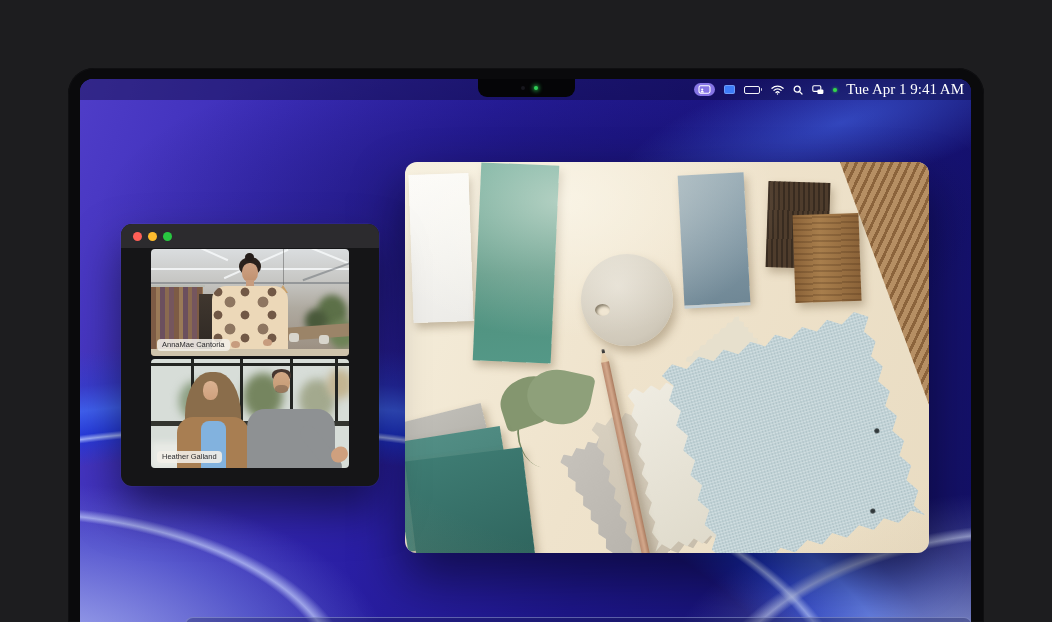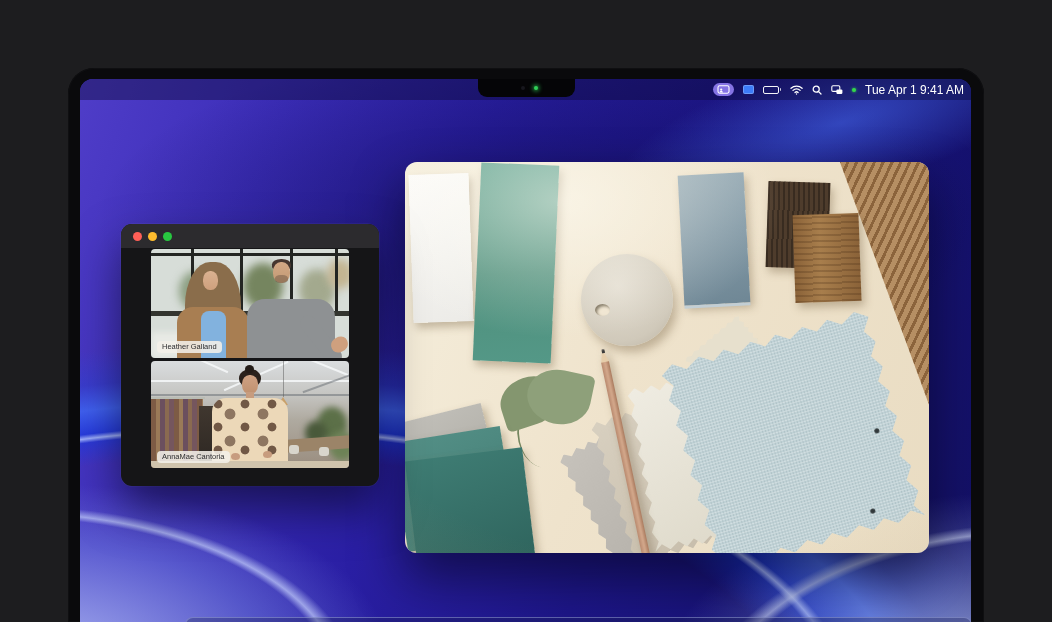--- a/index.html
+++ b/index.html
@@ -38,21 +38,21 @@
   .mb-right { position:absolute; right:7px; top:0; height:21px; display:flex; align-items:center; gap:9px; }
   .pill-dv { width:21px; height:13px; border-radius:7px; background:rgba(139,122,235,.95);
     display:flex; align-items:center; justify-content:center; }
   .icon-mirror { width:11px; height:9px; border-radius:2px; background:#3d7cf8;
     box-shadow:0 0 0 1px rgba(255,255,255,.25) inset; }
   .battery { display:flex; align-items:center; }
   .batt-body { width:16px; height:8px; border:1px solid rgba(255,255,255,.95); border-radius:2px; padding:1px; }
   .batt-fill { width:100%; height:100%; background:#fff; border-radius:1px; }
   .batt-nub { width:1.5px; height:3.5px; background:rgba(255,255,255,.8); border-radius:0 1px 1px 0; margin-left:.5px; }
   .cam-dot { width:4px; height:4px; border-radius:50%; background:#34d74a; box-shadow:0 0 3px #34d74a; }
-  .mb-clock { font-size:12px; color:#fff; white-space:nowrap; }
+  .mb-clock { font-size:15px; color:#fff; white-space:nowrap;font-family:Liberation Serif, serif; }
 
   
   #notch { position:absolute; left:398px; top:0; width:97px; height:18px;
     background:#050507; border-radius:0 0 9px 9px; }
   #notch .cam { position:absolute; left:43px; top:7px; width:4px; height:4px; border-radius:50%; background:#17171d; }
   #notch .led { position:absolute; left:56px; top:7px; width:4px; height:4px; border-radius:50%;
     background:#30d158; box-shadow:0 0 4px 1px rgba(48,209,88,.8); }
 
   
   #callwin { position:absolute; left:41px; top:145px; width:258px; height:262px;
@@ -230,47 +230,20 @@
     </div>
 
     <div id="callwin">
       <div id="call-titlebar">
         <div class="tl" style="left:12px; background:#ff5f57;"></div>
         <div class="tl" style="left:27px; background:#febc2e;"></div>
         <div class="tl" style="left:42px; background:#28c840;"></div>
       </div>
       <div class="tiles">
 
-        <div class="vtile" id="tile2">
-          <div class="t2-base"></div>
-          <div class="tree" style="left:28px; top:22px; width:34px; height:40px; background:#8da083;"></div>
-          <div class="tree" style="left:92px; top:14px; width:40px; height:46px; background:#75855f;"></div>
-          <div class="tree" style="left:148px; top:20px; width:36px; height:42px; background:#a3a98e;"></div>
-          <div class="tree" style="left:176px; top:10px; width:26px; height:30px; background:#c3b491;"></div>
-          <div class="mull-h" style="top:4px;"></div>
-          <div class="mull-v" style="left:40px;"></div>
-          <div class="mull-v" style="left:89px;"></div>
-          <div class="mull-v" style="left:139px;"></div>
-          <div class="mull-v" style="left:184px;"></div>
-
-          <div class="sill"></div>
-          <div class="t2-light"></div>
-          <div class="p2-hair"></div>
-          <div class="p2-face"></div>
-          <div class="p2-cardigan"></div>
-          <div class="p2-shirt"></div>
-          <div class="p3-torso"></div>
-          <div class="p3-arm"></div>
-          <div class="p3-hand"></div>
-          <div class="p3-hairc"></div>
-          <div class="p3-head"></div>
-          <div class="p3-stub"></div>
-          <div class="name-pill">Heather Galland</div>
-        </div>
-
         <div class="vtile" id="tile1">
           <div class="t1-base"></div>
           <div class="truss" style="left:0; top:19px; width:100%; height:1.5px;"></div>
           <div class="truss dark" style="left:0; top:33px; width:100%; height:2px;"></div>
           <div class="truss" style="left:10px; top:-4px; width:70px; height:1.5px; transform:rotate(24deg);"></div>
           <div class="truss" style="left:70px; top:14px; width:70px; height:1.5px; transform:rotate(-24deg);"></div>
           <div class="truss" style="left:120px; top:-2px; width:80px; height:1.5px; transform:rotate(22deg);"></div>
           <div class="truss dark" style="left:150px; top:20px; width:60px; height:1.5px; transform:rotate(-20deg);"></div>
           <div class="rack"></div>
           <div class="rack-bar"></div>
@@ -287,20 +260,47 @@
           <div class="p1-bun"></div>
           <div class="p1-face"></div>
           <div class="p1-neck"></div>
           <div class="p1-blouse"></div>
           <div class="p1-hand" style="left:80px; top:92px;"></div>
           <div class="p1-hand" style="left:112px; top:90px;"></div>
           <div class="t1-deskstrip"></div>
           <div class="name-pill">AnnaMae Cantoria</div>
         </div>
 
+        <div class="vtile" id="tile2">
+          <div class="t2-base"></div>
+          <div class="tree" style="left:28px; top:22px; width:34px; height:40px; background:#8da083;"></div>
+          <div class="tree" style="left:92px; top:14px; width:40px; height:46px; background:#75855f;"></div>
+          <div class="tree" style="left:148px; top:20px; width:36px; height:42px; background:#a3a98e;"></div>
+          <div class="tree" style="left:176px; top:10px; width:26px; height:30px; background:#c3b491;"></div>
+          <div class="mull-h" style="top:4px;"></div>
+          <div class="mull-v" style="left:40px;"></div>
+          <div class="mull-v" style="left:89px;"></div>
+          <div class="mull-v" style="left:139px;"></div>
+          <div class="mull-v" style="left:184px;"></div>
+
+          <div class="sill"></div>
+          <div class="t2-light"></div>
+          <div class="p2-hair"></div>
+          <div class="p2-face"></div>
+          <div class="p2-cardigan"></div>
+          <div class="p2-shirt"></div>
+          <div class="p3-torso"></div>
+          <div class="p3-arm"></div>
+          <div class="p3-hand"></div>
+          <div class="p3-hairc"></div>
+          <div class="p3-head"></div>
+          <div class="p3-stub"></div>
+          <div class="name-pill">Heather Galland</div>
+        </div>
+
       </div>
     </div>
 
     <div id="menubar">
       <div class="mb-right">
         <span class="pill-dv">
           <svg width="13" height="9" viewBox="0 0 13 9">
             <rect x="1" y="0.8" width="11" height="7.4" rx="1.6" fill="none" stroke="#ffffff" stroke-width="1.1"></rect>
             <circle cx="4.2" cy="4.6" r="1.1" fill="#ffffff"></circle>
             <path d="M2.4 7.4c.3-1.1 1-1.7 1.8-1.7s1.5.6 1.8 1.7z" fill="#ffffff"></path>

